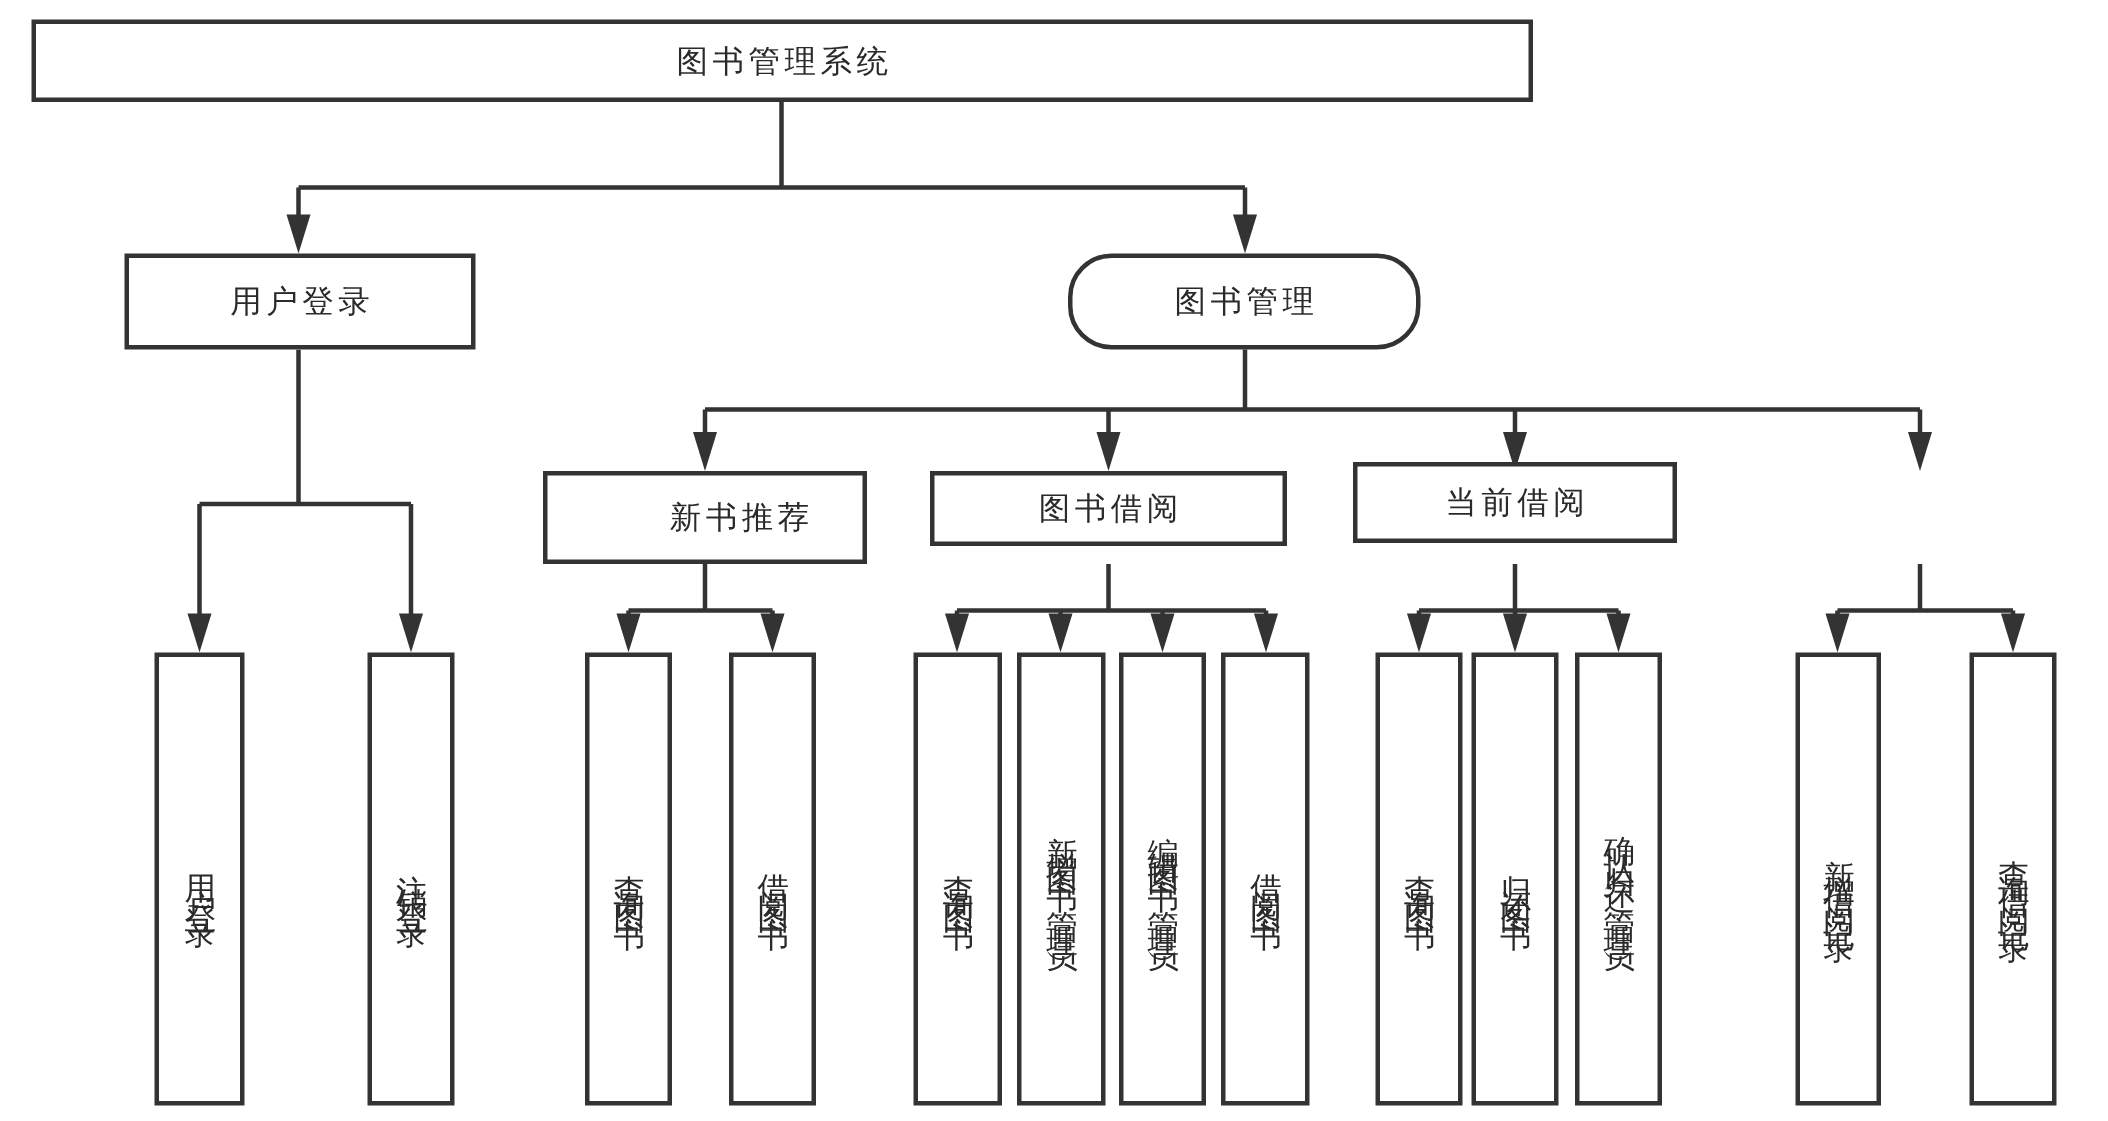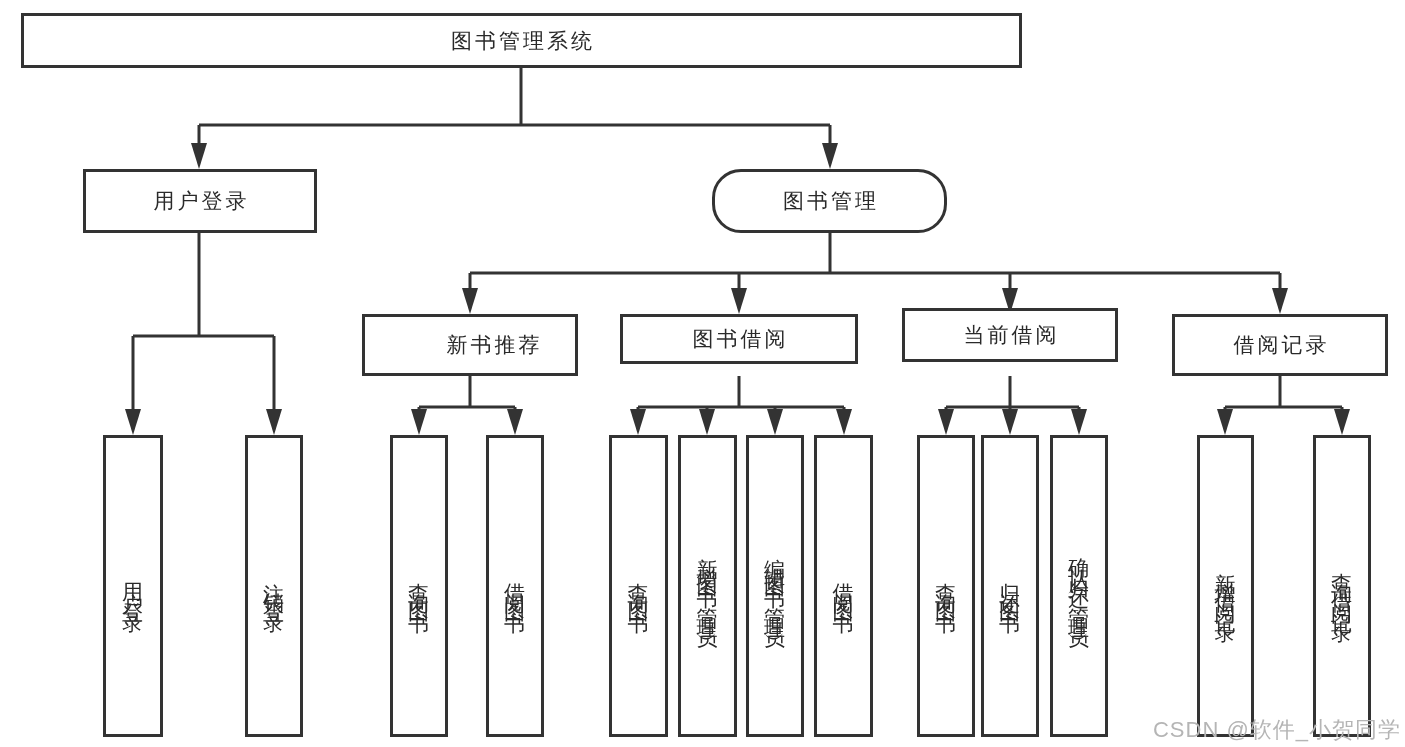--- a/index.html
+++ b/index.html
@@ -116,23 +116,20 @@
 
   <div class="node hbox" style="left:362px; top:314px; width:216px; height:62px;padding-left:46px;">
     <span class="lbl">新书推荐</span>
   </div>
   <div class="node hbox" style="left:620px; top:314px; width:238px; height:50px;">
     <span class="lbl">图书借阅</span>
   </div>
   <div class="node hbox" style="left:902px; top:308px; width:216px; height:54px;text-align:right;">
     <span class="lbl">当前借阅</span>
   </div>
-  <div class="node hbox" style="left:1172px; top:314px; width:216px; height:62px;">
-    <span class="lbl">借阅记录</span>
-  </div>
 
   <div class="node vbox" style="left:103px; top:435px; width:60px; height:302px;">
     <span class="lbl">用户登录</span>
   </div>
   <div class="node vbox" style="left:245px; top:435px; width:58px; height:302px;">
     <span class="lbl">注销登录</span>
   </div>
 
   <div class="node vbox" style="left:390px; top:435px; width:58px; height:302px;">
     <span class="lbl">查询图书</span>
@@ -164,15 +161,14 @@
     <span class="lbl">确认归还（管理员）</span>
   </div>
 
   <div class="node vbox" style="left:1197px; top:435px; width:57px; height:302px;">
     <span class="lbl">新增借阅记录</span>
   </div>
   <div class="node vbox" style="left:1313px; top:435px; width:58px; height:302px;">
     <span class="lbl">查询借阅记录</span>
   </div>
 
-  <div id="watermark">CSDN @软件_小贺同学</div>
 
 </div>
 
 </body></html>

